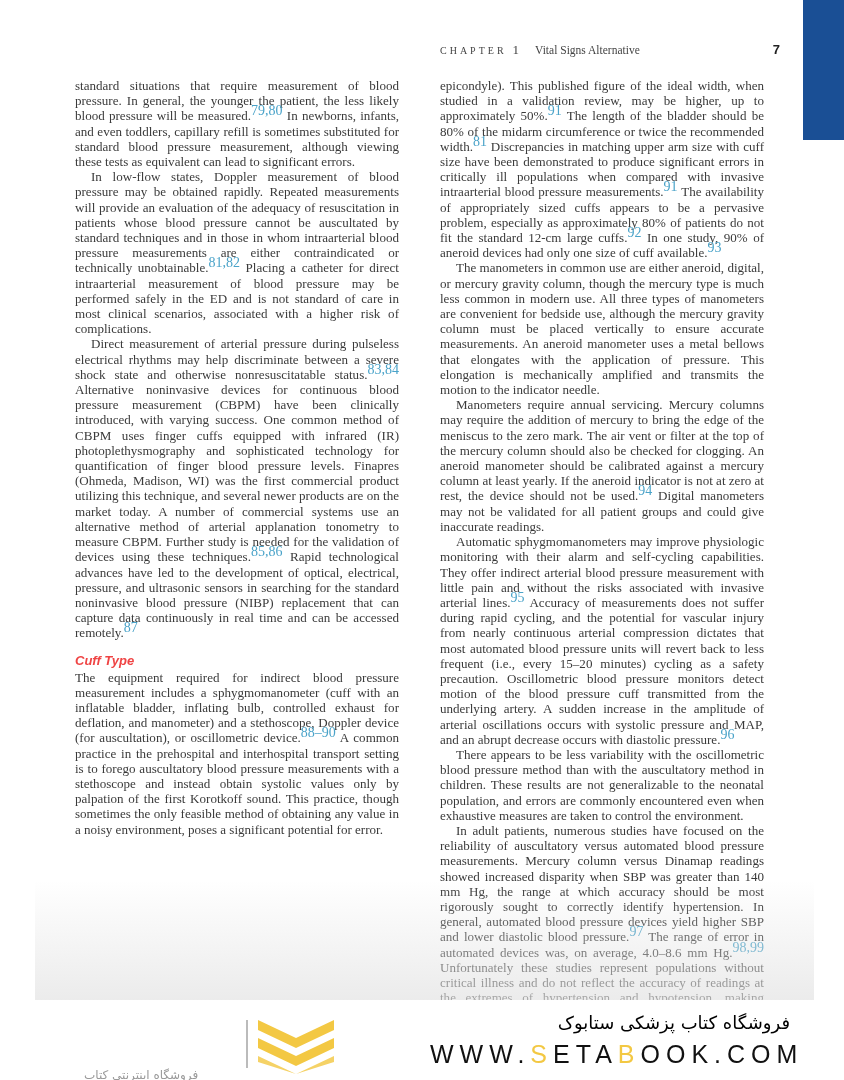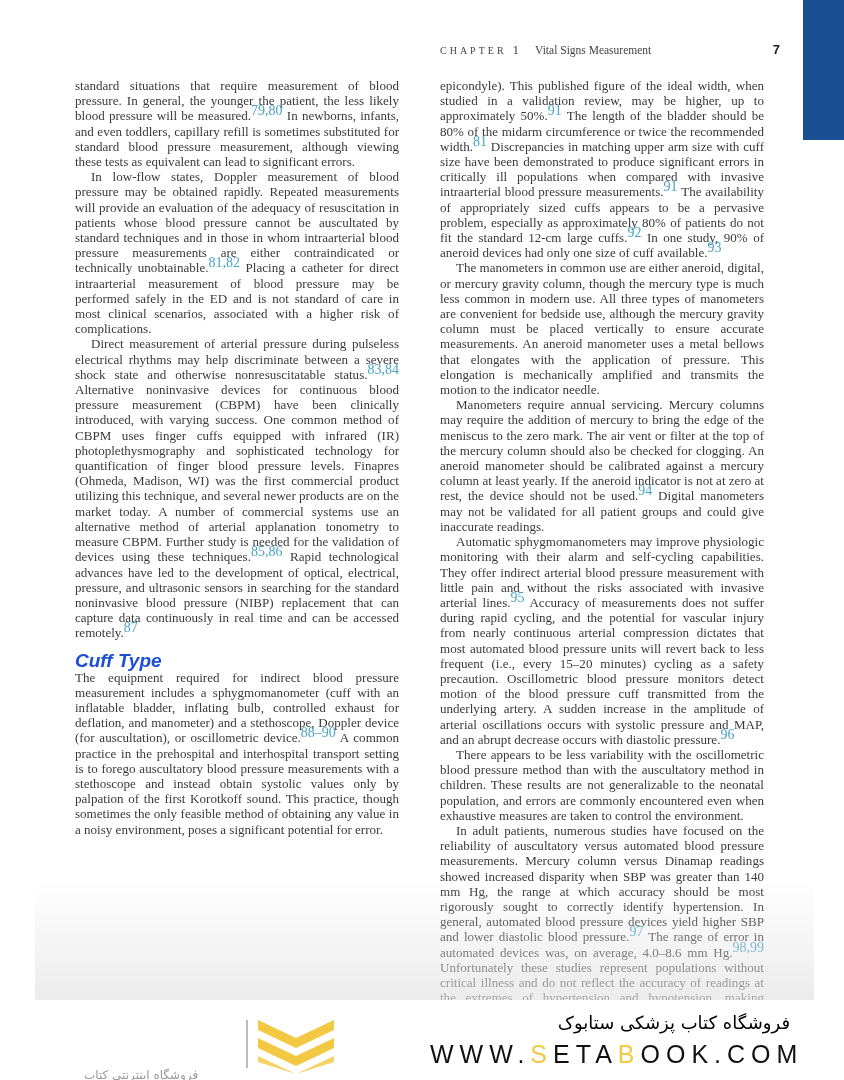--- a/index.html
+++ b/index.html
@@ -12,21 +12,21 @@
   .run-head .num { margin-left:6px; margin-right:16px; font-size:13px; }
   .run-head .title { margin-right:auto; }
   .run-head .pg { font-family:"Liberation Sans", sans-serif; font-weight:bold; font-size:13px; color:#222; }
   .col { position:absolute; top:78px; width:324px; font-size:13.05px; line-height:15.2px; text-align:justify; hyphens:auto; }
   .col.left { left:75px; }
   .col.right { left:440px; }
   .col p { margin:0; text-indent:16px; }
   .col p.noindent { text-indent:0; }
   sup { color:#4aa3c9; font-size:14px; line-height:0; vertical-align:5px; }
   h2 { font-family:"Liberation Sans", sans-serif; font-weight:bold; font-size:16px; color:#14233f; margin:26px 0 6px 0; line-height:20px; }
-  h3 { font-family:"Liberation Sans", sans-serif; font-weight:bold; font-style:italic; font-size:19px; color:#1d4ed8; margin:12px 0 1px 0; line-height:16px; }
+  h3 { font-family:"Liberation Sans", sans-serif; font-weight:bold; font-style:italic; font-size:13px; color:#ef4444; margin:12px 0 1px 0; line-height:16px; }
   .footer { position:absolute; left:0; top:1000px; width:844px; height:80px; background:#fff; }
   .logo { position:absolute; left:76px; top:1012px; width:340px; height:60px; }
   .logo .word { position:absolute; left:0; top:0; font-family:"Liberation Sans", sans-serif; font-weight:bold; font-size:34px; letter-spacing:-1px; }
   .logo .word .g { color:#9a9a9a; }
   .logo .word .y { color:#f3c843; }
   .logo .sub { position:absolute; left:8px; top:40px; font-family:"DejaVu Sans", sans-serif; font-size:12px; color:#9a9a9a;margin-top:16px; }
   .logo .sep { position:absolute; left:170px; top:8px; width:2px; height:48px; background:#bbb; }
   .logo .mark { position:absolute; left:180px; top:4px; width:80px; height:58px; }
   .shop-fa { position:absolute; left:520px; top:1012px; width:270px; text-align:right; font-family:"DejaVu Sans", sans-serif; font-size:18px; color:#000000; direction:rtl; }
   .shop-url { position:absolute; left:430px; top:1040px; width:370px; text-align:right; font-family:"Liberation Sans", sans-serif; font-size:25px; letter-spacing:6px; color:#111; }
@@ -34,21 +34,21 @@
 </style>
 </head>
 <body>
 
 <div class="page">
   <div class="blue-tab"></div>
 
   <div class="run-head">
     <span class="chap">CHAPTER</span>
     <span class="num">1</span>
-    <span class="title">Vital Signs Measurement</span>
+    <span class="title">Vital Signs Alternative</span>
     <span class="pg">7</span>
   </div>
 
   <div class="col left">
     <p class="noindent"><span>standard situations that require measurement of blood pressure. In general, the younger the patient, the less likely blood pressure will be measured.</span><sup>79,80</sup><span> In newborns, infants, and even toddlers, capillary refill is sometimes substituted for standard blood pressure measurement, although viewing these tests as equivalent can lead to significant errors.</span></p>
     <p><span>In low-flow states, Doppler measurement of blood pressure may be obtained rapidly. Repeated measurements will provide an evaluation of the adequacy of resuscitation in patients whose blood pressure cannot be auscultated by standard techniques and in those in whom intraarterial blood pressure measurements are either contraindicated or technically unobtainable.</span><sup>81,82</sup><span> Placing a catheter for direct intraarterial measurement of blood pressure may be performed safely in the ED and is not standard of care in most clinical scenarios, associated with a higher risk of complications.</span></p>
     <p><span>Direct measurement of arterial pressure during pulseless electrical rhythms may help discriminate between a severe shock state and otherwise nonresuscitatable status.</span><sup>83,84</sup><span> Alternative noninvasive devices for continuous blood pressure measurement (CBPM) have been clinically introduced, with varying success. One common method of CBPM uses finger cuffs equipped with infrared (IR) photoplethysmography and sophisticated technology for quantification of finger blood pressure levels. Finapres (Ohmeda, Madison, WI) was the first commercial product utilizing this technique, and several newer products are on the market today. A number of commercial systems use an alternative method of arterial applanation tonometry to measure CBPM. Further study is needed for the validation of devices using these techniques.</span><sup>85,86</sup><span> Rapid technological advances have led to the development of optical, electrical, pressure, and ultrasonic sensors in searching for the standard noninvasive blood pressure (NIBP) replacement that can capture data continuously in real time and can be accessed remotely.</span><sup>87</sup></p>
     <h3>Cuff Type</h3>
     <p class="noindent"><span>The equipment required for indirect blood pressure measurement includes a sphygmomanometer (cuff with an inflatable bladder, inflating bulb, controlled exhaust for deflation, and manometer) and a stethoscope, Doppler device (for auscultation), or oscillometric device.</span><sup>88–90</sup><span> A common practice in the prehospital and interhospital transport setting is to forego auscultatory blood pressure measurements with a stethoscope and instead obtain systolic values only by palpation of the first Korotkoff sound. This practice, though sometimes the only feasible method of obtaining any value in a noisy environment, poses a significant potential for error.</span></p>
 

